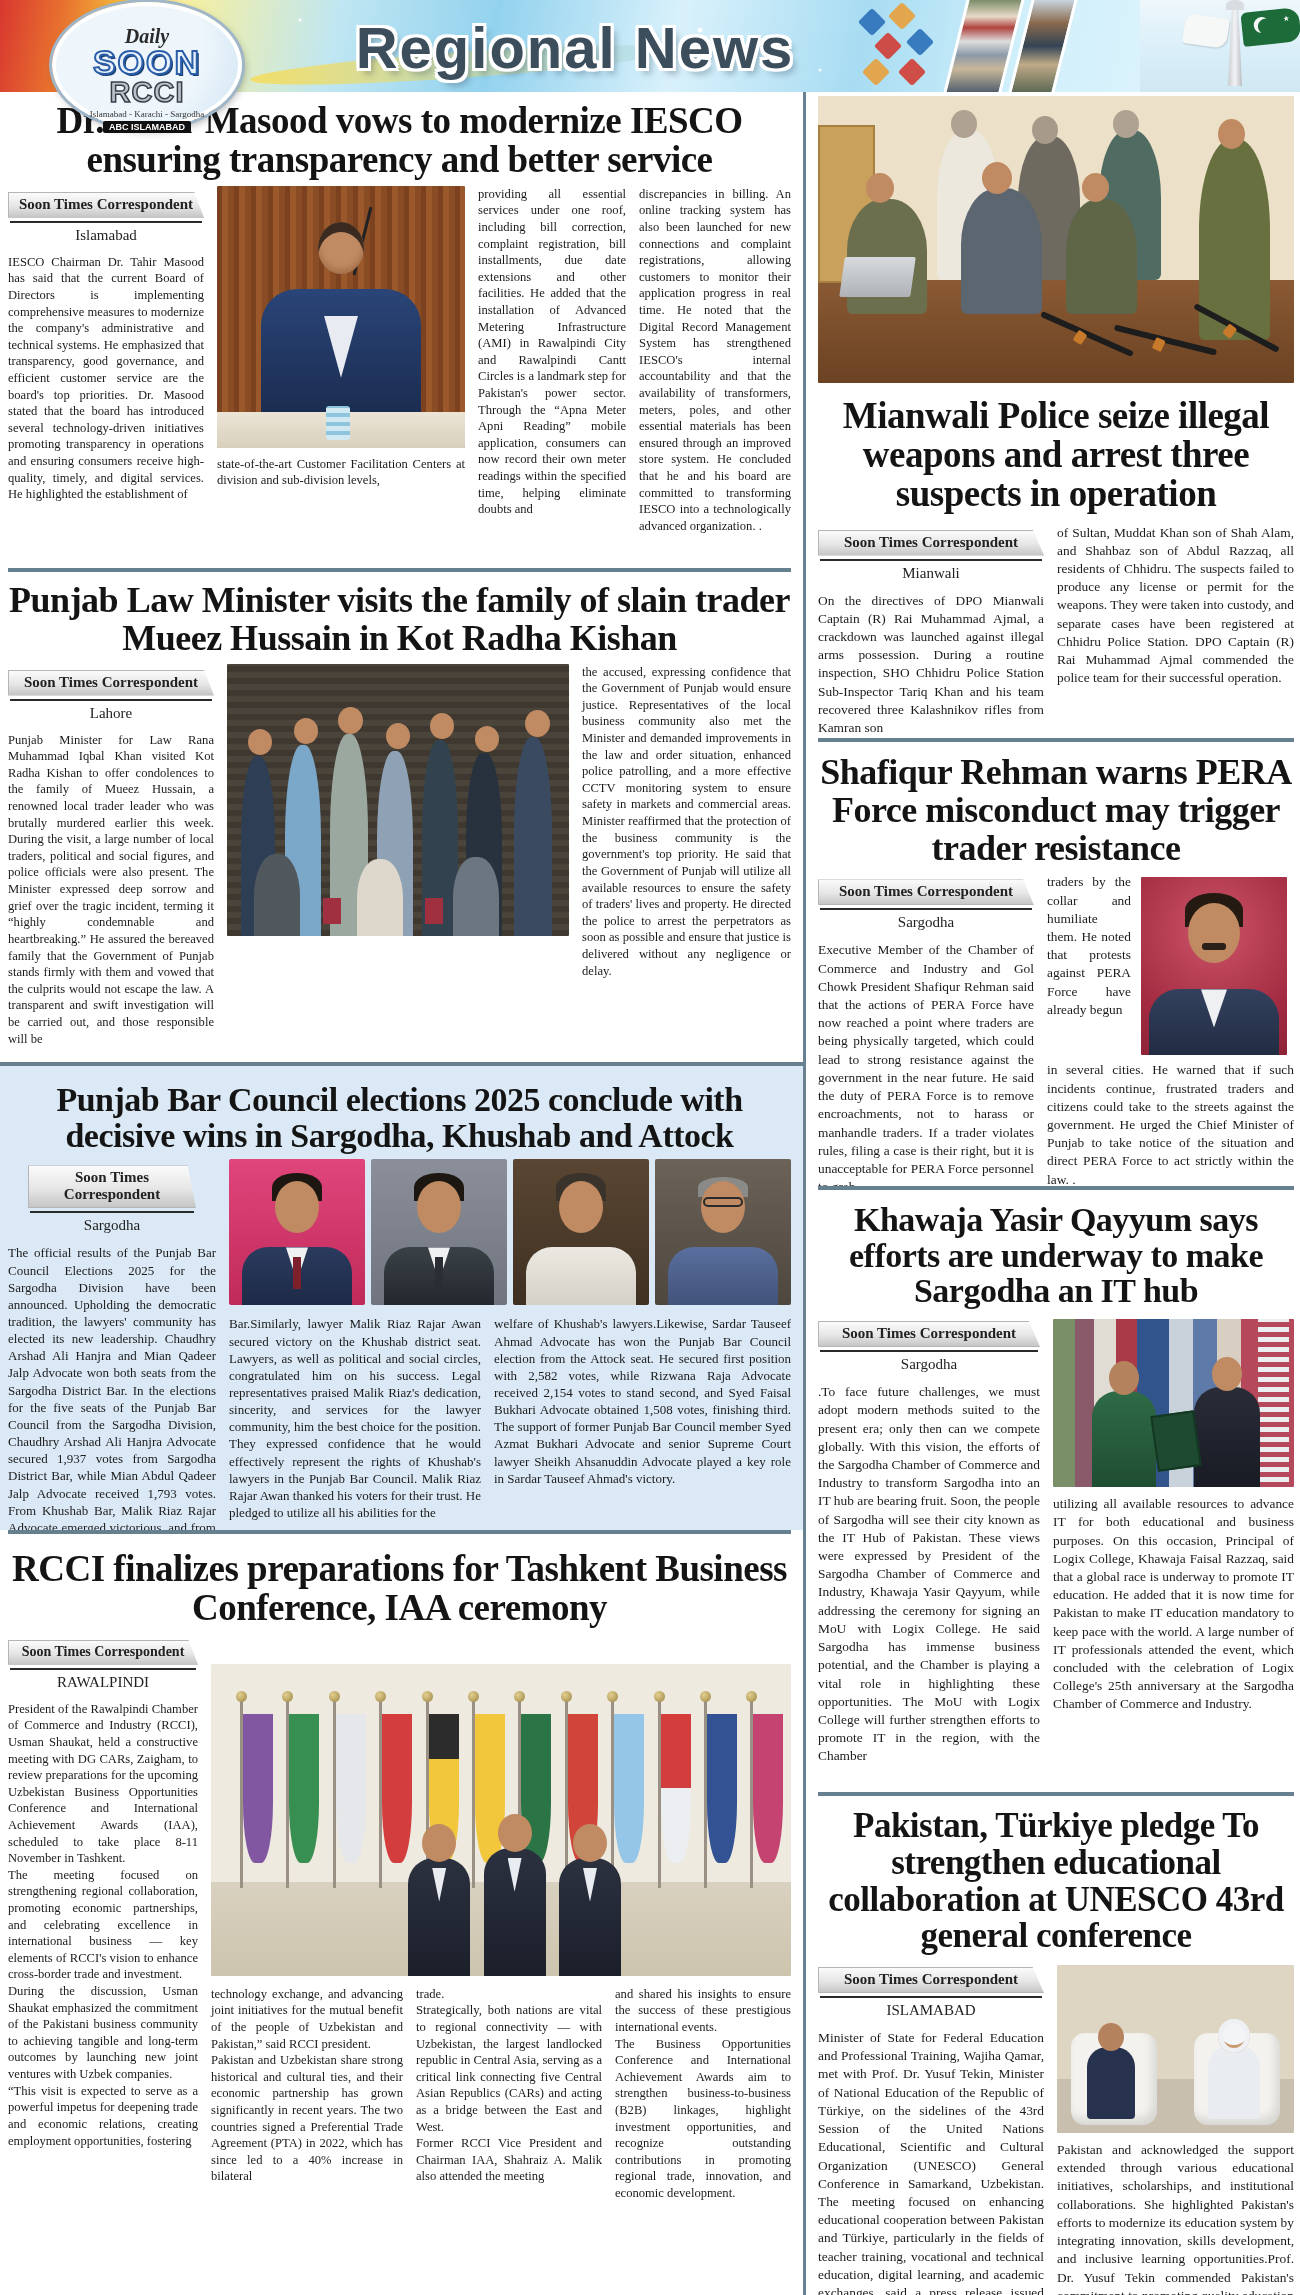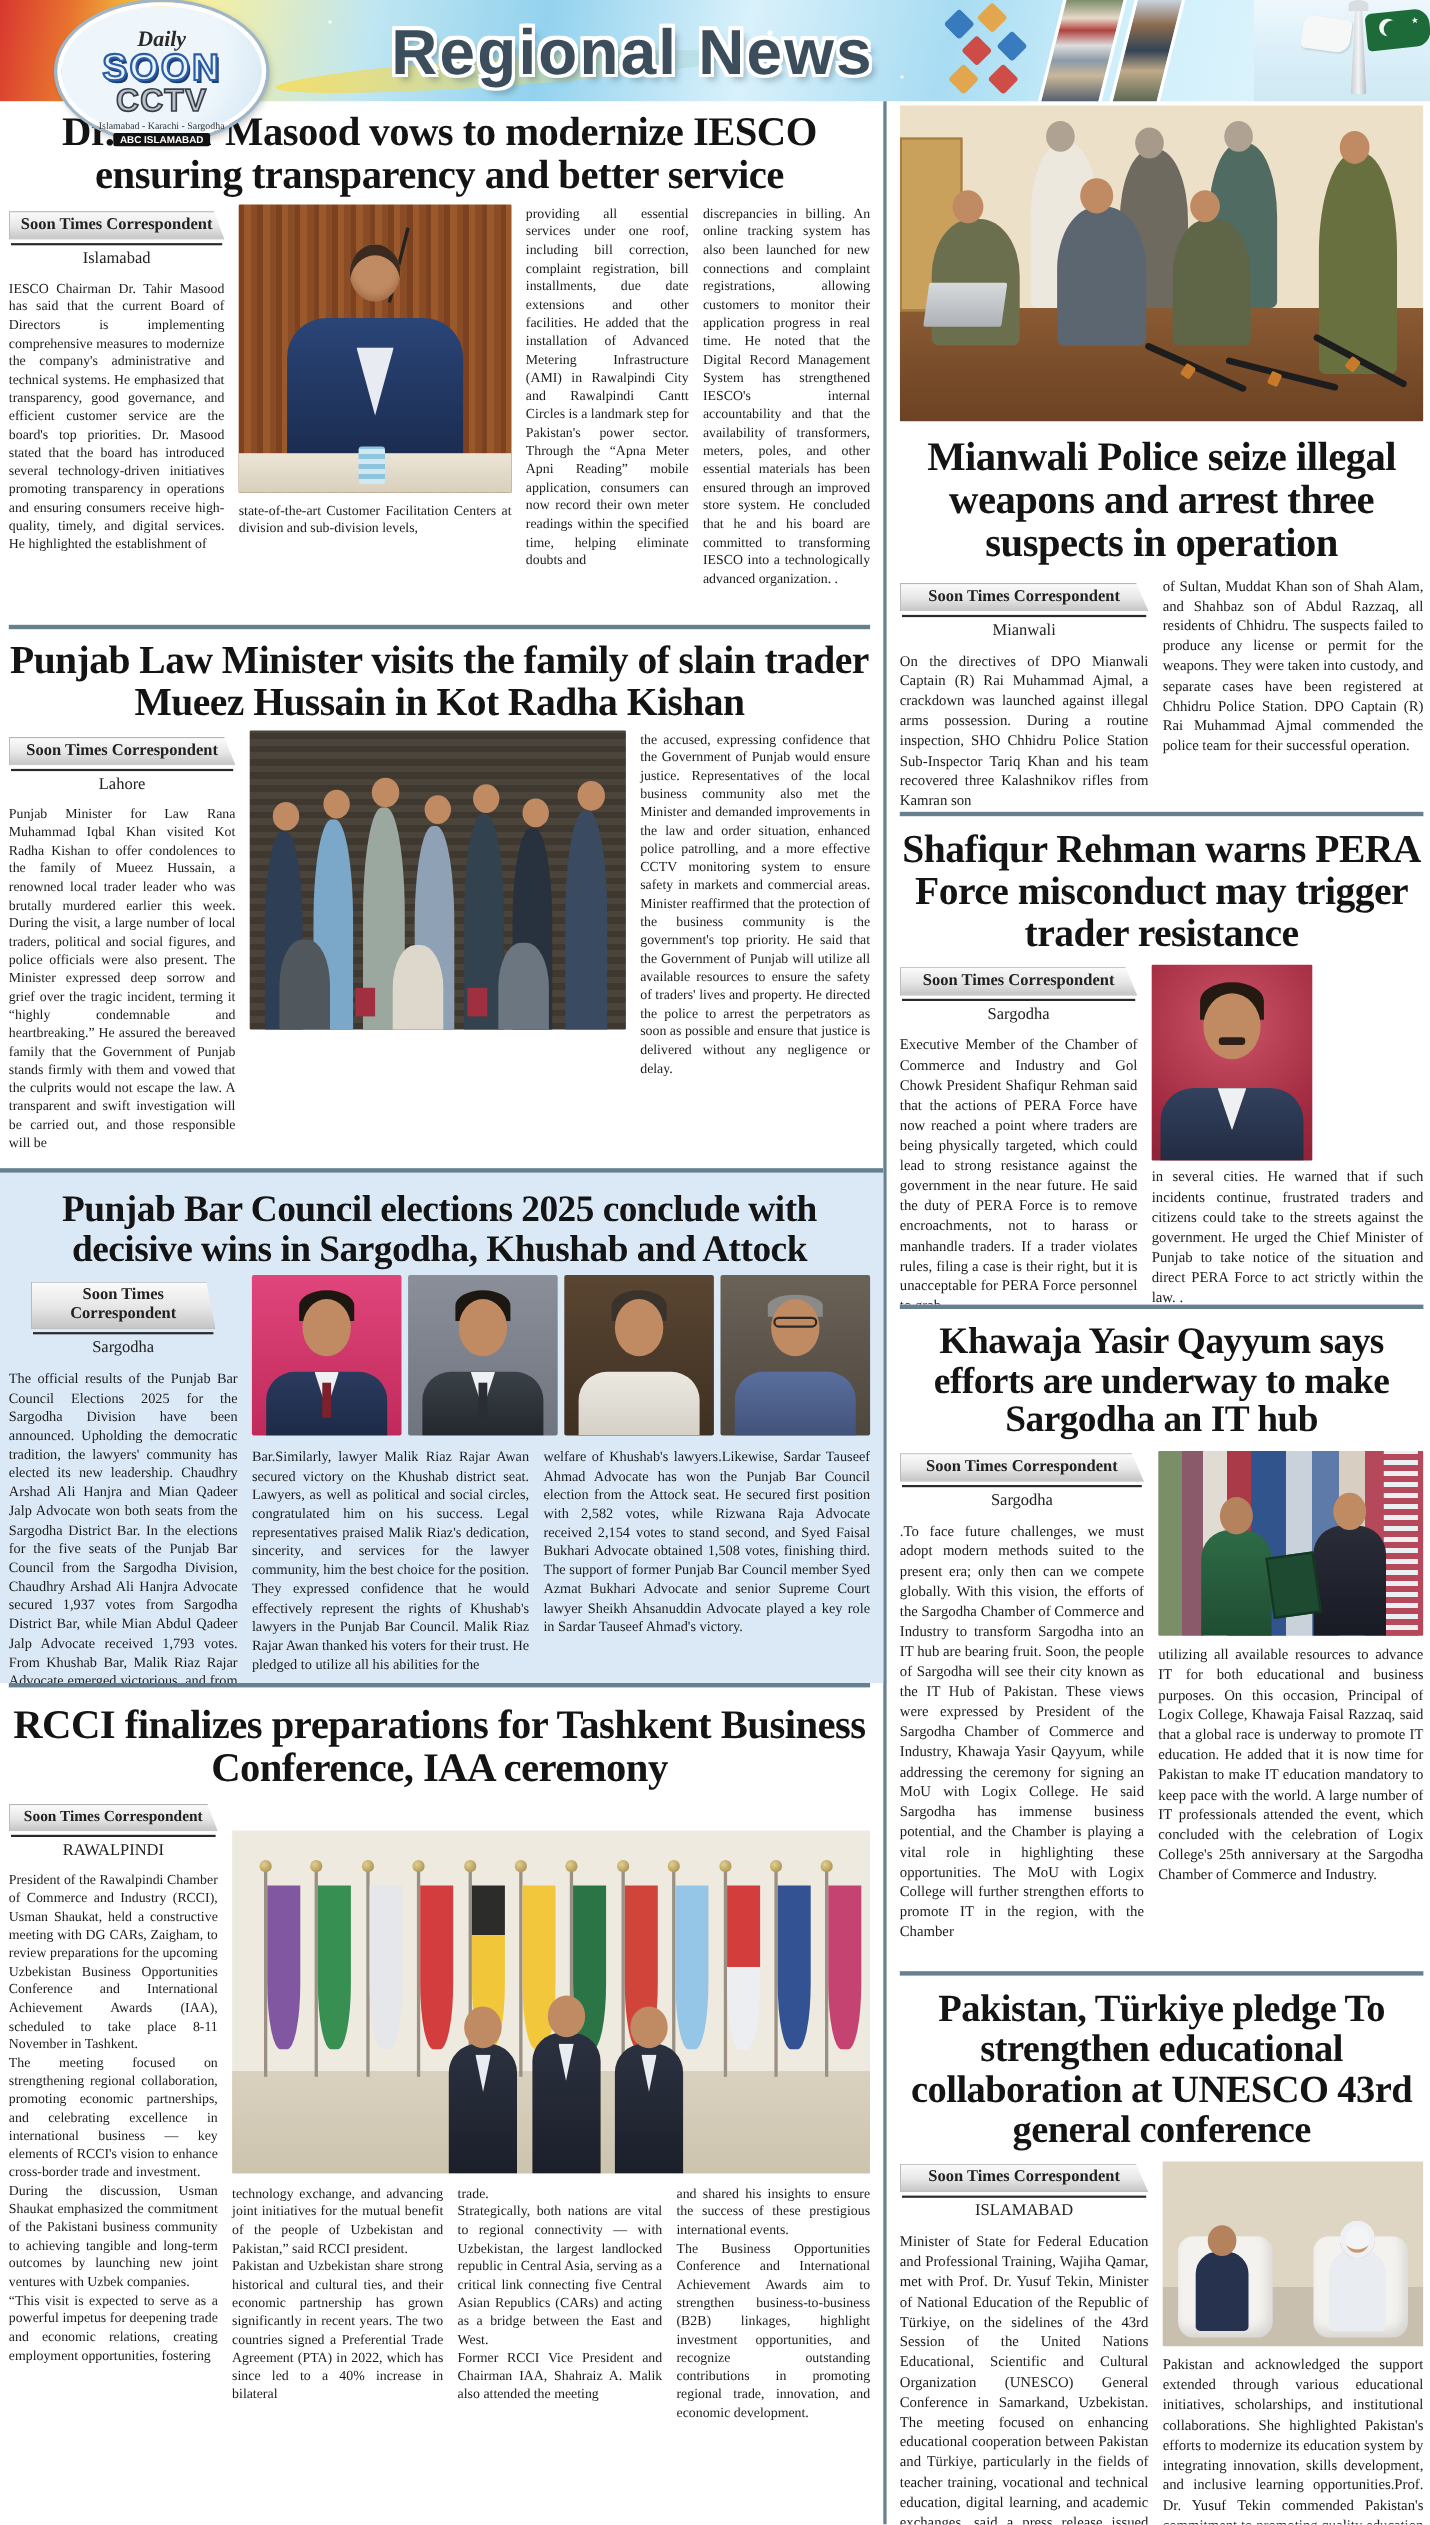--- a/index.html
+++ b/index.html
@@ -158,21 +158,21 @@
   <div class="minar-area">
     <div class="white-flag"></div>
     <div class="minar-tower"></div>
     <div class="minar-top"></div>
     <div class="minar-flag"></div>
   </div>
   <div class="banner-title">Regional News</div>
   <div class="logo">
     <div class="logo-daily">Daily</div>
     <div class="logo-soon">SOON</div>
-    <div class="logo-times">CCTV</div>
+    <div class="logo-times">RCCI</div>
     <div class="logo-cities">Islamabad - Karachi - Sargodha</div>
     <div class="logo-cert">ABC ISLAMABAD</div>
   </div>
 </header>
 
 <div class="page">
 
   <div class="half-left">
 
     <section style="height:476px">
@@ -399,20 +399,21 @@
         <div style="width:216px">
           <div class="byline-wrap">
             <div class="byline-box">Soon Times Correspondent</div>
             <div class="byline-rule"></div>
             <div class="dateline">Sargodha</div>
           </div>
           <p class="body">Executive Member of the Chamber of Commerce and Industry and Gol Chowk President Shafiqur Rehman said that the actions of PERA Force have now reached a point where traders are being physically targeted, which could lead to strong resistance against the government in the near future. He said the duty of PERA Force is to remove encroachments, not to harass or manhandle traders. If a trader violates rules, filing a case is their right, but it is unacceptable for PERA Force personnel to grab</p>
         </div>
         <div style="flex:1">
           <div style="display:flex;gap:10px;margin-bottom:6px">
+            <p class="body" style="width:84px">traders by the collar and humiliate them. He noted that protests against PERA Force have already begun</p>
             <div class="photo photo-shafiqur" style="width:146px;height:178px;margin-top:4px">
               <div class="ps-hair"></div>
               <div class="head ps-face"></div>
               <div class="ps-mus"></div>
               <div class="ps-suit"></div>
               <div class="ps-shirt"></div>
             </div>
           </div>
           <p class="body">in several cities. He warned that if such incidents continue, frustrated traders and citizens could take to the streets against the government. He urged the Chief Minister of Punjab to take notice of the situation and direct PERA Force to act strictly within the law. .</p>
         </div>

